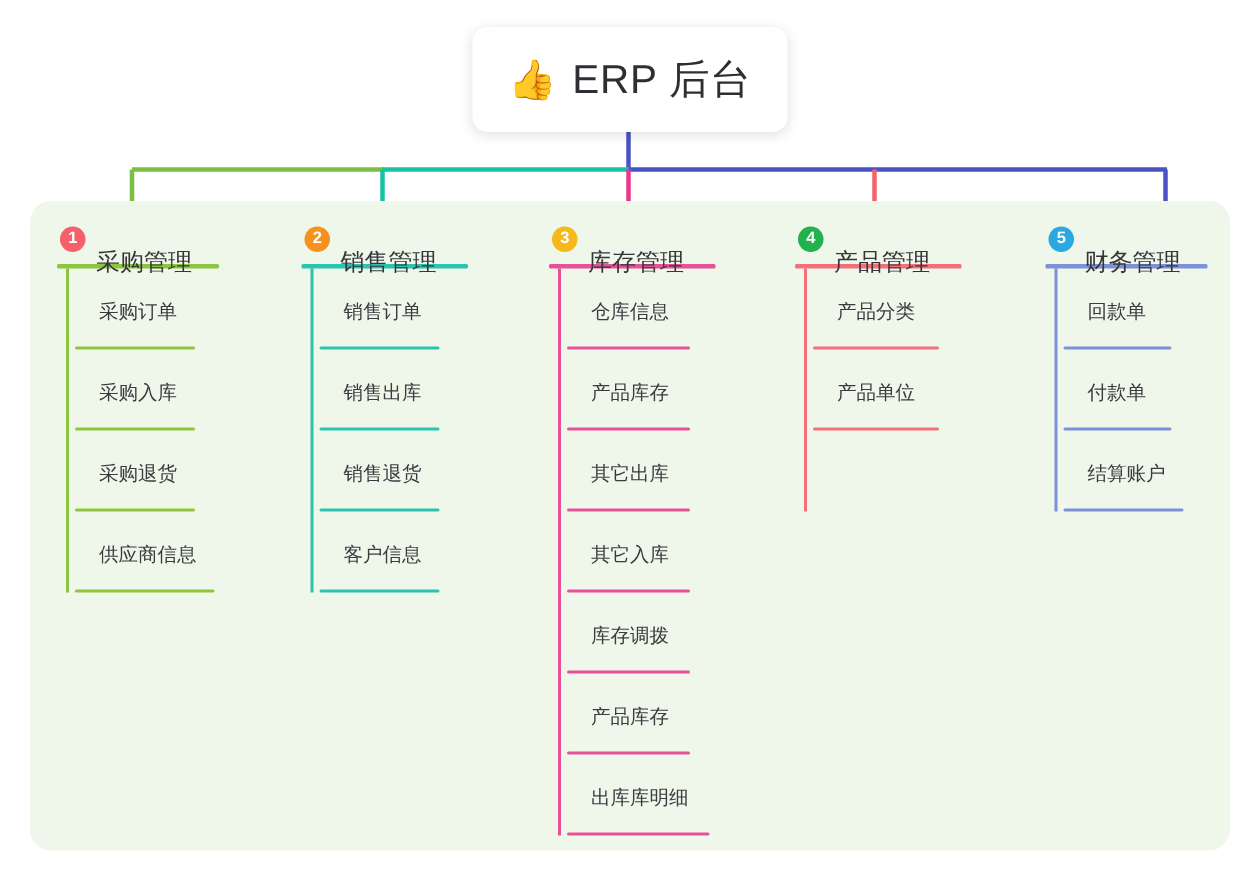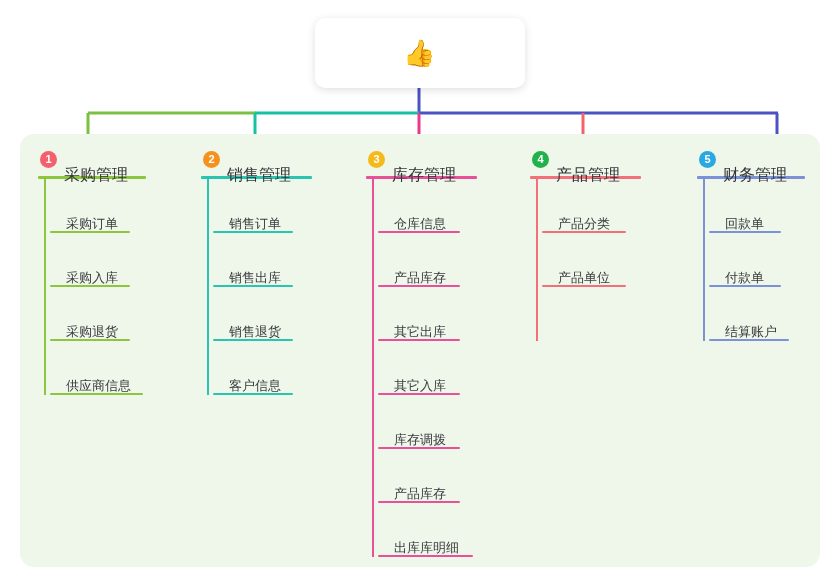--- a/index.html
+++ b/index.html
@@ -117,21 +117,21 @@
     height: 54px;
     box-sizing: border-box;
     display: flex;
     align-items: flex-end;
     padding-left: 22px;
   }
   .item-label {
     font-size: 13px;
     color: #3a3a3f;
     white-space: nowrap;
-    padding-bottom: 0;
+    padding-bottom: 16px;
   }
   .item-rule {
     position: absolute;
     left: 6px;
     bottom: 0;
     height: 2px;
     border-radius: 1px;
   }
 </style>
 </head>
@@ -144,20 +144,21 @@
     <line x1="419" y1="113" x2="778" y2="113" stroke="#4b52c4" stroke-width="3"></line>
     <line x1="88" y1="113" x2="88" y2="150" stroke="#7ac143" stroke-width="3"></line>
     <line x1="255" y1="113" x2="255" y2="150" stroke="#16c2a3" stroke-width="3"></line>
     <line x1="419" y1="113" x2="419" y2="150" stroke="#e8388f" stroke-width="3"></line>
     <line x1="583" y1="113" x2="583" y2="150" stroke="#f4636b" stroke-width="3"></line>
     <line x1="777" y1="113" x2="777" y2="150" stroke="#4b52c4" stroke-width="3"></line>
   </svg>
 
 <div id="root-card">
   <span class="thumb">👍</span>
+  <span class="root-title">ERP 后台</span>
 </div>
 
 <div id="panel">
     <div class="column" style="left: 18px; top: 12px;">
       <div class="col-head">
         <span class="badge" style="background: rgb(244, 96, 108);">1</span>
         <span class="col-title">采购管理</span>
       </div>
       <div class="head-rule" style="width: 108px; background: rgb(140, 198, 63);"></div>
       <div class="items">

